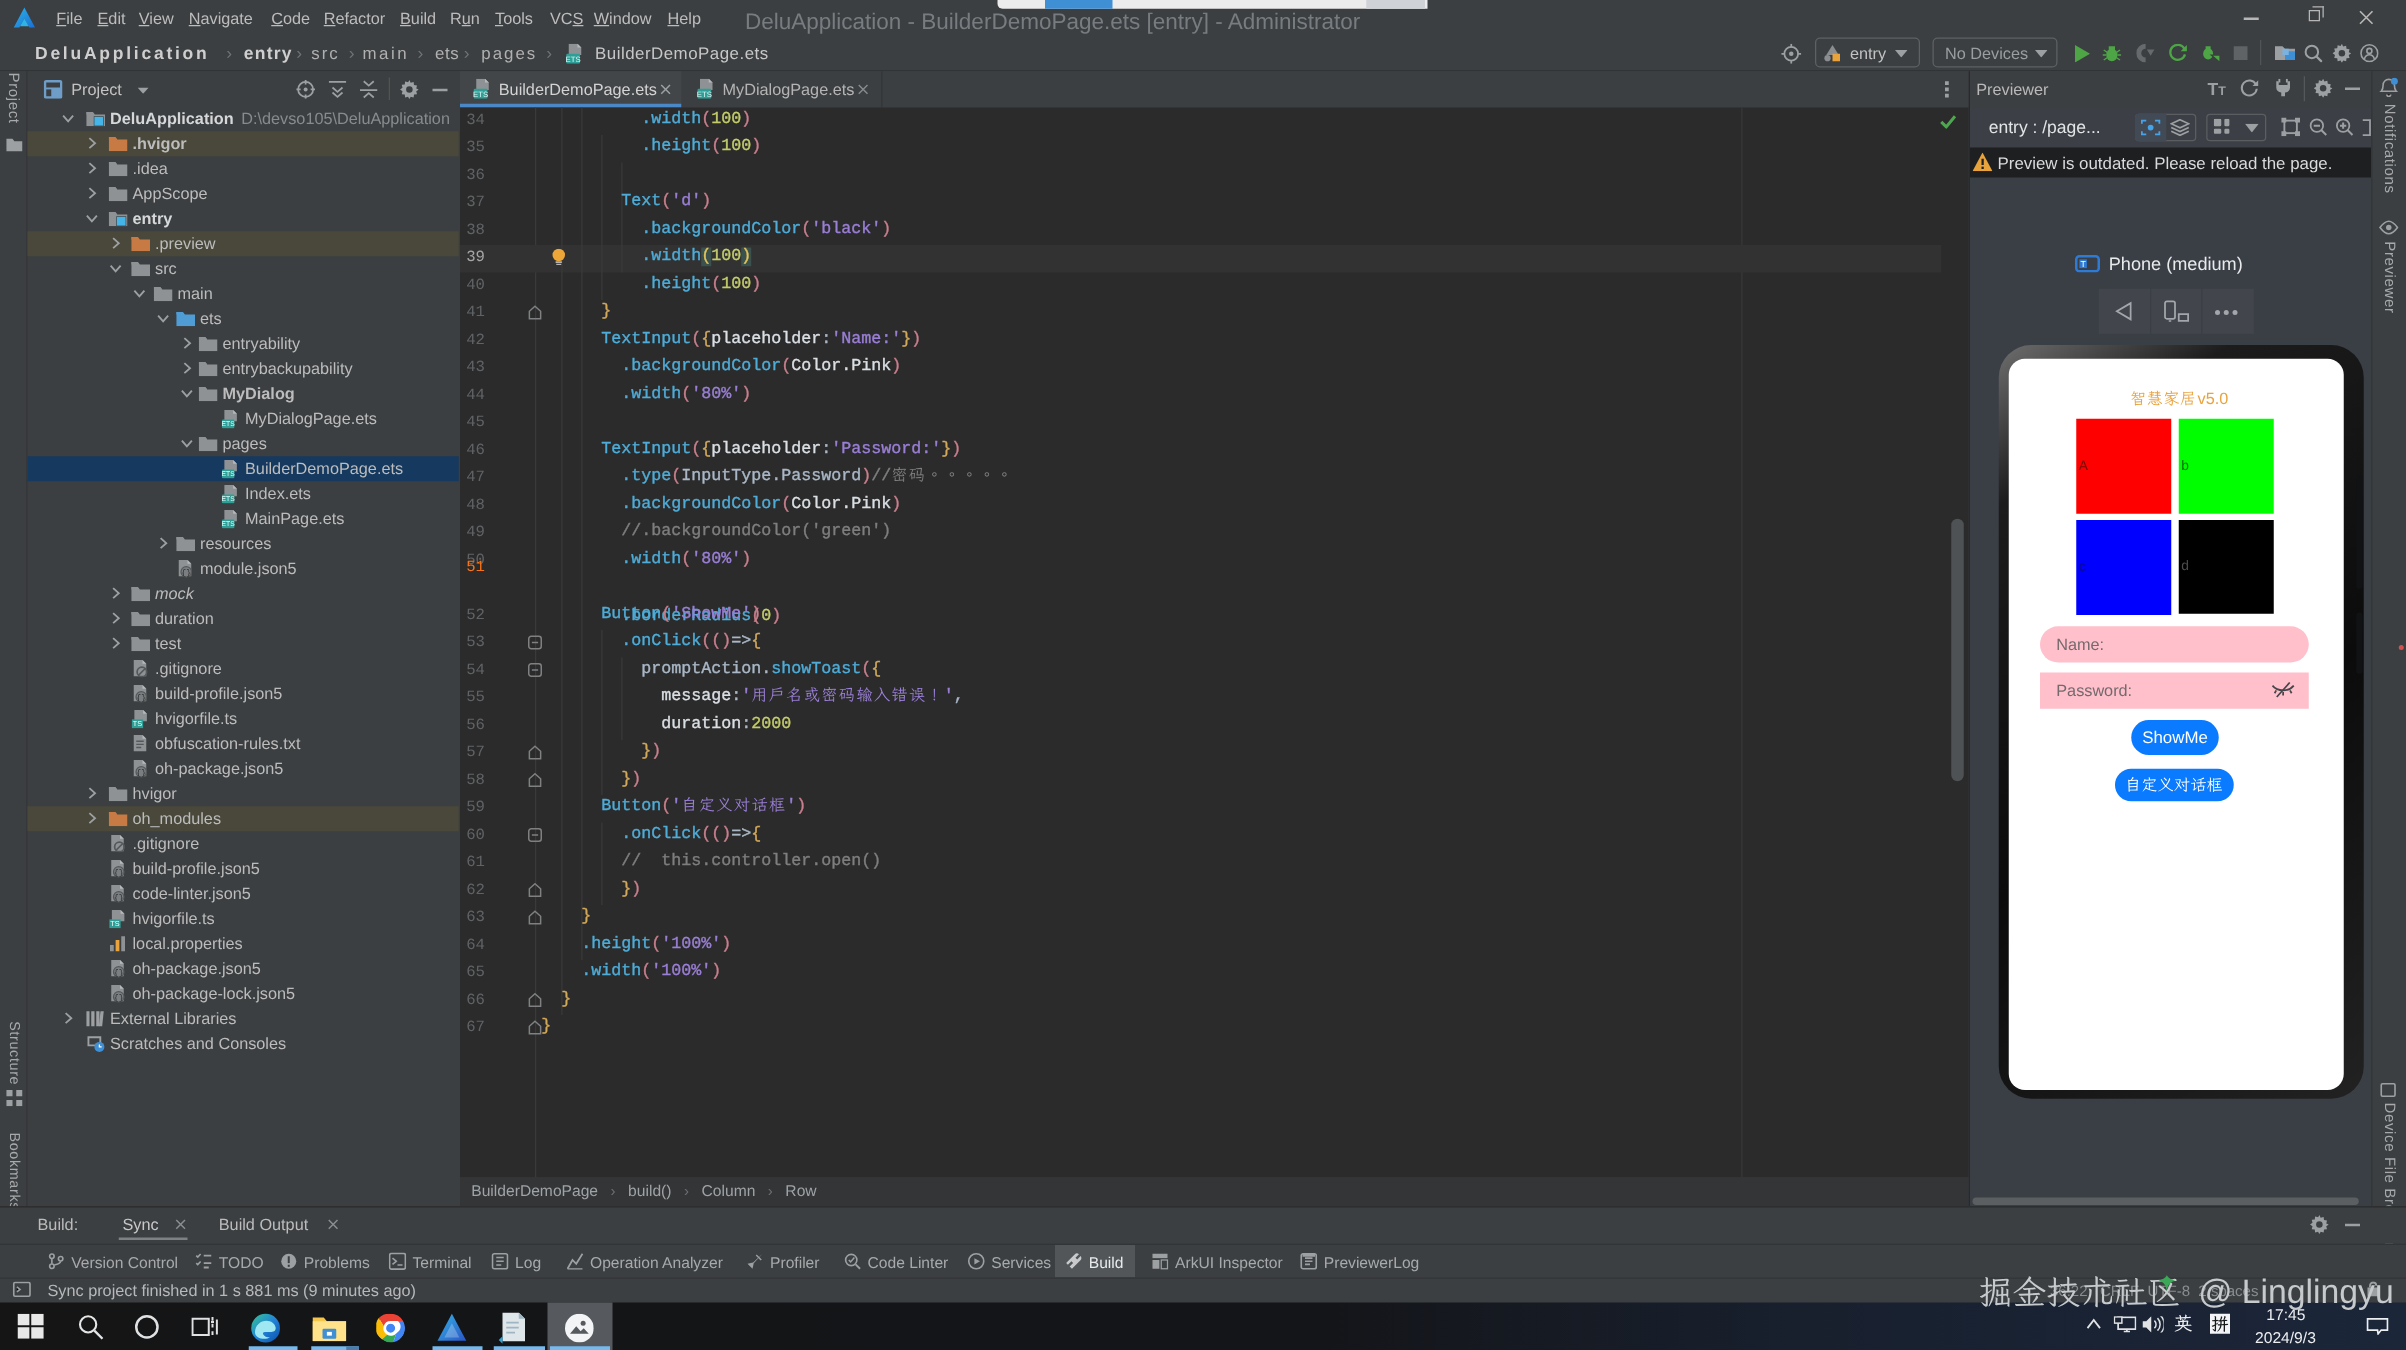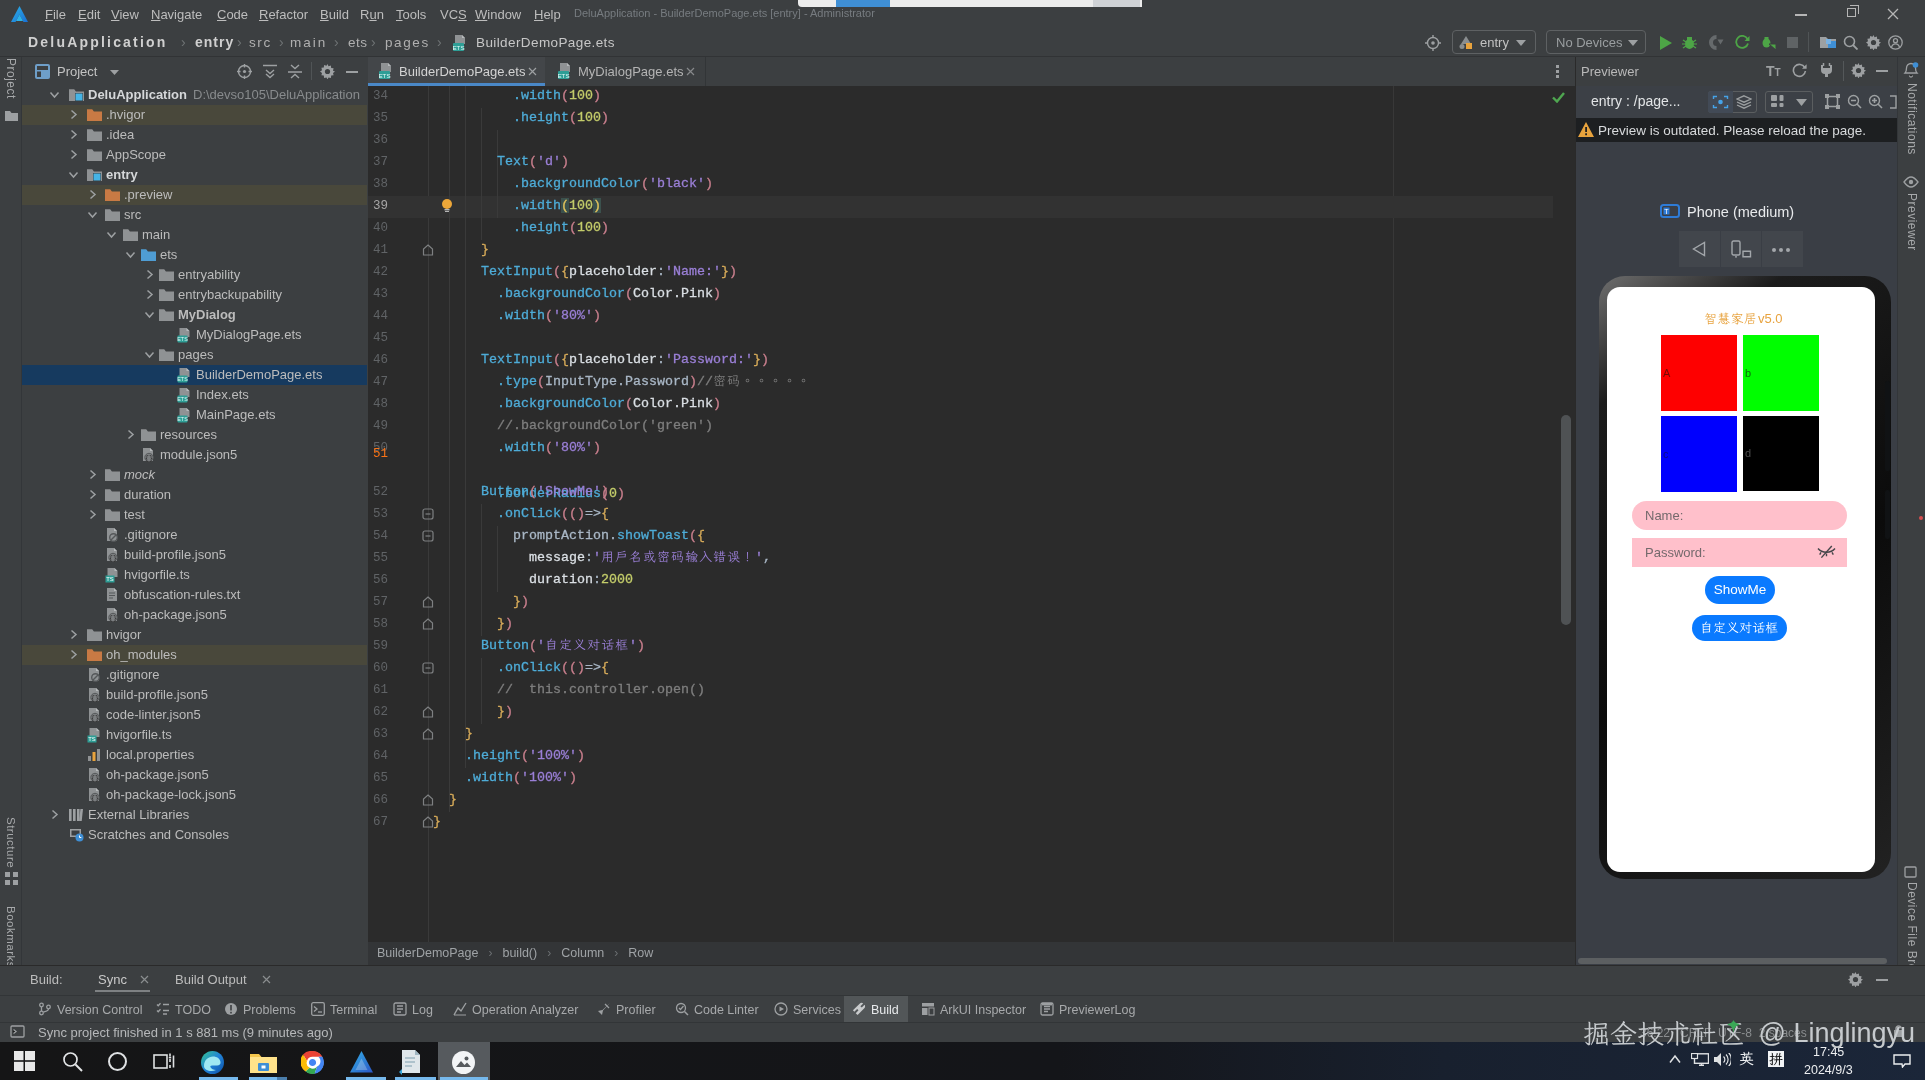--- a/index.html
+++ b/index.html
@@ -38,21 +38,21 @@
     <div class="abs" style="left:151px;top:7px;font-size:13px;color:#bdbdbd"><u>N</u>avigate</div>
     <div class="abs" style="left:217px;top:7px;font-size:13px;color:#bdbdbd"><u>C</u>ode</div>
     <div class="abs" style="left:259px;top:7px;font-size:13px;color:#bdbdbd"><u>R</u>efactor</div>
     <div class="abs" style="left:320px;top:7px;font-size:13px;color:#bdbdbd"><u>B</u>uild</div>
     <div class="abs" style="left:360px;top:7px;font-size:13px;color:#bdbdbd">R<u>u</u>n</div>
     <div class="abs" style="left:396px;top:7px;font-size:13px;color:#bdbdbd"><u>T</u>ools</div>
     <div class="abs" style="left:440px;top:7px;font-size:13px;color:#bdbdbd">VC<u>S</u></div>
     <div class="abs" style="left:475px;top:7px;font-size:13px;color:#bdbdbd"><u>W</u>indow</div>
     <div class="abs" style="left:534px;top:7px;font-size:13px;color:#bdbdbd"><u>H</u>elp</div>
 
-<div class="abs" style="left:574px;top:7px;font-size:11px;color:#777c80">DeluApplication - BuilderDemoPage.ets [entry] - Administrator</div>
+<div class="abs" style="left:596px;top:7px;font-size:18px;color:#777c80">DeluApplication - BuilderDemoPage.ets [entry] - Administrator</div>
 
 <div class="abs" style="left:798px;top:0;width:344px;height:7px;background:#ececec;border-radius:0 0 0 4px"></div>
 <div class="abs" style="left:836px;top:0;width:54px;height:7px;background:#3f8fd5"></div>
 <div class="abs" style="left:1093px;top:0;width:47px;height:7px;background:#cfd2d6"></div>
 
 <div class="abs" style="left:1795px;top:14px;width:12px;height:1.5px;background:#b6b6b6"></div>
 <div class="abs" style="left:1847px;top:8px;width:9px;height:9px;border:1px solid #b6b6b6"></div>
 <div class="abs" style="left:1850px;top:5px;width:9px;height:9px;border:1px solid #b6b6b6;border-left:none;border-bottom:none"></div>
 <svg class="abs" style="left:1887px;top:8px" width="12" height="12" viewBox="0 0 12 12">
       <path stroke="#b6b6b6" stroke-width="1.3" d="M1 1 11 11M11 1 1 11"></path>
@@ -227,21 +227,21 @@
         <svg width="11" height="11" viewBox="0 0 11 11">
           <path fill="none" stroke="#9da0a2" stroke-width="1.5" d="M3.5 1.5 8 5.5 3.5 9.5"></path>
         </svg>
       </span>
       <span class="fi" style="left:65px">
         <svg width="15" height="13" viewBox="0 0 15 13">
           <path fill="#c87a44" d="M0 1.5h5.2l1.6 2H15v9.5H0z"></path>
           <path fill="#c87a44" d="M0 1.5h5.2l1.6 2H0z"></path>
         </svg>
       </span>
-      <span class="tx" style="left:84px;font-weight:normal;color:#bcbcbc">.hvigor</span>
+      <span class="tx" style="left:84px;font-weight:bold;color:#bcbcbc">.hvigor</span>
     </div>
 <div class="trow" style="top:125px;">
       <span class="chev" style="left:46px">
         <svg width="11" height="11" viewBox="0 0 11 11">
           <path fill="none" stroke="#9da0a2" stroke-width="1.5" d="M3.5 1.5 8 5.5 3.5 9.5"></path>
         </svg>
       </span>
       <span class="fi" style="left:65px">
         <svg width="15" height="13" viewBox="0 0 15 13">
           <path fill="#8f9294" d="M0 1.5h5.2l1.6 2H15v9.5H0z"></path>

